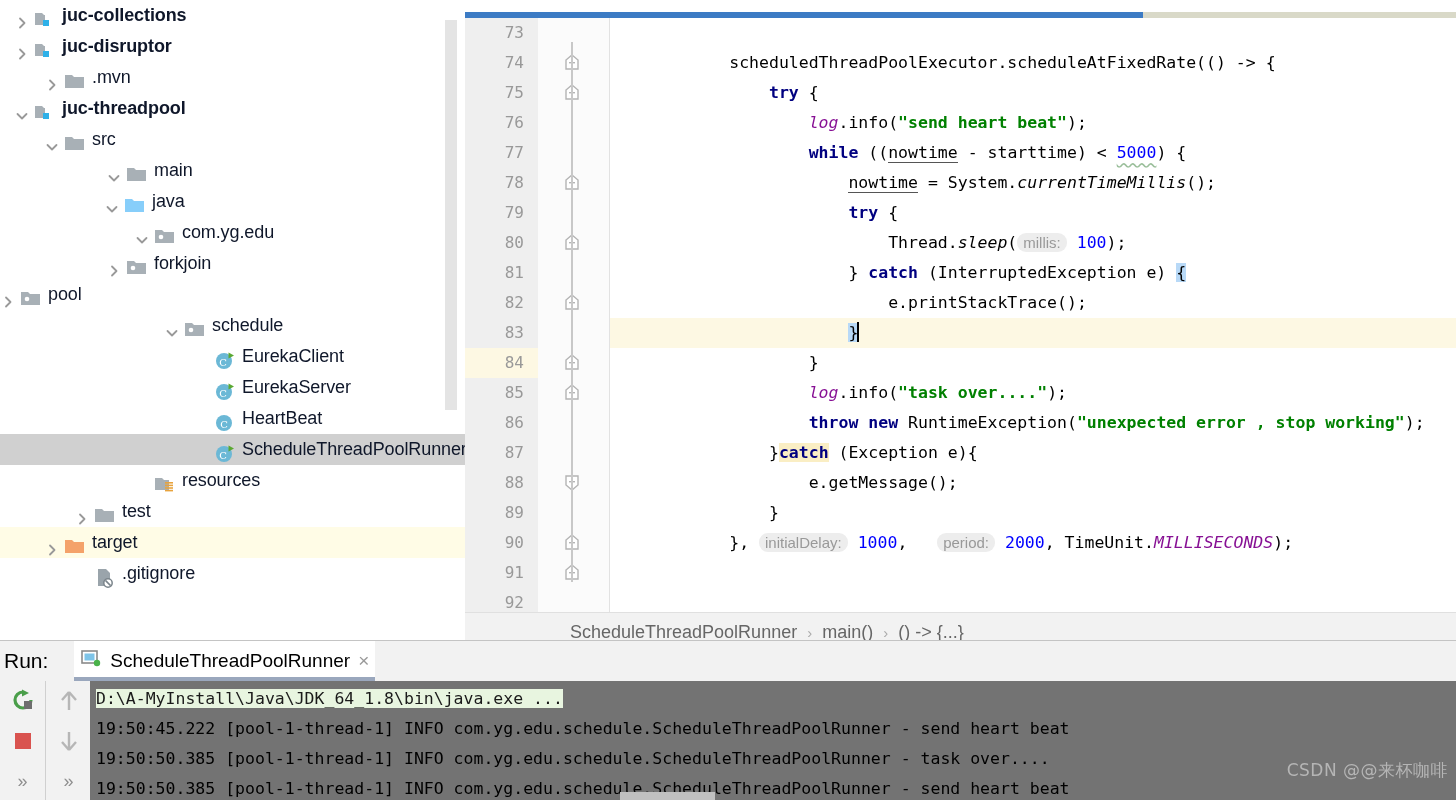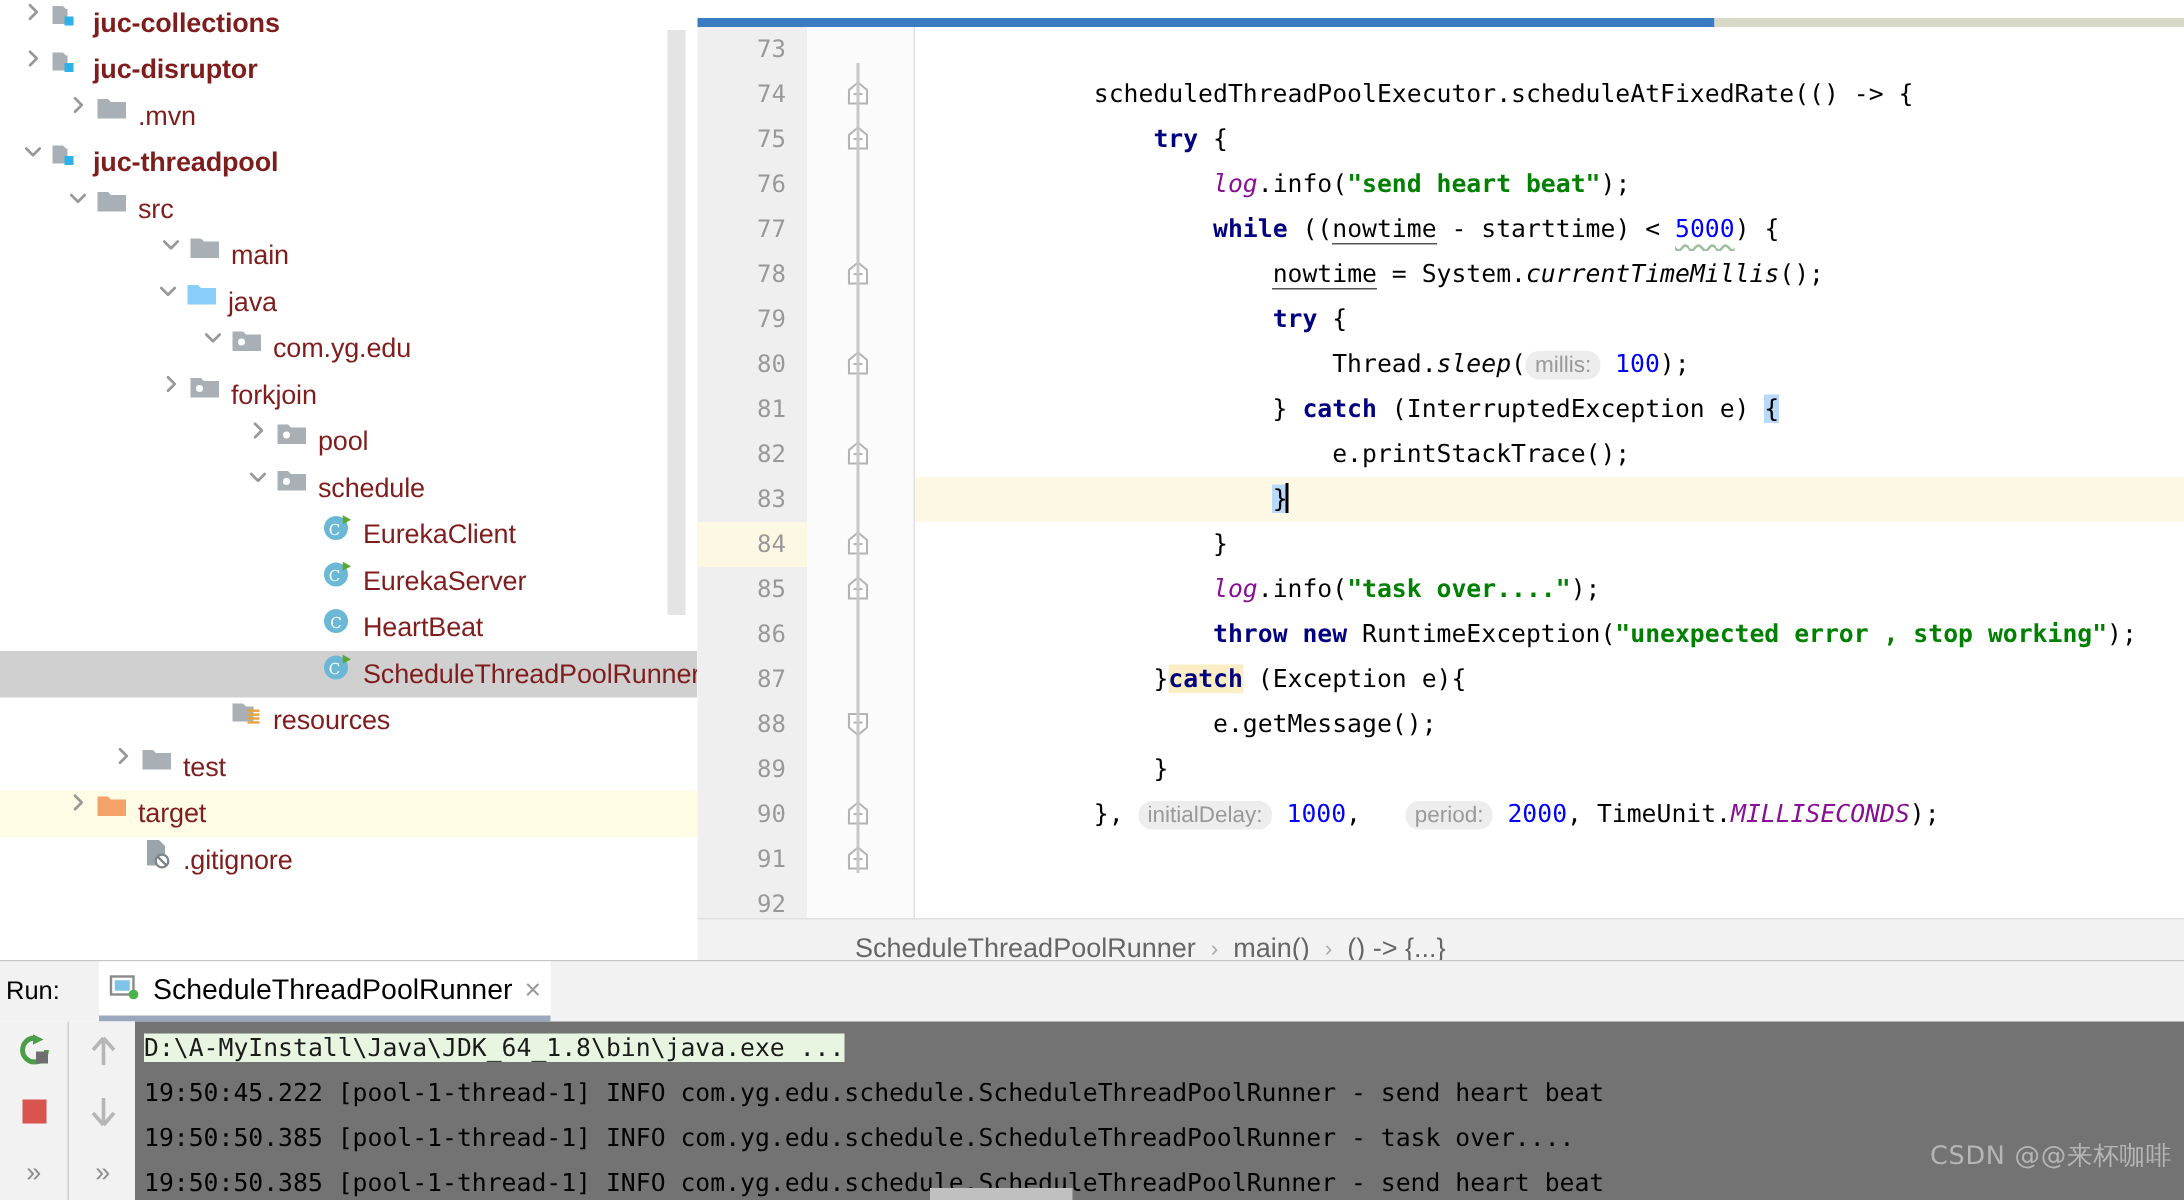--- a/index.html
+++ b/index.html
@@ -11,22 +11,22 @@
   }
   #root { position:relative; width:1456px; height:800px; }
 
   
   #project-panel {
     position:absolute; left:0; top:0; width:465px; height:640px;
     background:#ffffff; overflow:hidden;
   }
   .tree-row {
     position:relative; height:31px; line-height:31px;
-    white-space:nowrap; font-size:18px; color:#7f1d1d;
-    display:flex; align-items:flex-start;
+    white-space:nowrap; font-size:18px; color:#0f172a;
+    display:flex; align-items:flex-end;
   }
   .tree-row.selected { background:#d0d0d0; }
   .tree-row.target-hl { background:#fffce6; }
   .twisty {
     width:16px; height:16px; flex:0 0 16px; position:relative;
     margin-right:4px;
   }
   .twisty svg { display:block; }
   .tw-spacer { width:16px; flex:0 0 16px; margin-right:4px; }
   .node-icon { width:22px; height:22px; flex:0 0 22px; margin-right:6px; position:relative; }
@@ -107,21 +107,21 @@
   
   #run-panel {
     position:absolute; left:0; top:640px; width:1456px; height:160px;
     background:#ffffff; border-top:1px solid #c4c4c4;
   }
   #run-header {
     position:absolute; left:0; top:0; width:1456px; height:40px;
     background:#f2f2f2;
     display:flex; align-items:center;
   }
-  #run-label { margin-left:4px; font-size:17px; color:#000; }
+  #run-label { margin-left:4px; font-size:21px; color:#000; }
   #run-tab {
     margin-left:26px; display:flex; align-items:center; gap:8px;
     height:40px; padding:0 6px; position:relative;
     background:#ffffff;
   }
   #run-tab-active-bar {
     position:absolute; left:0; bottom:0; width:100%; height:4px; background:#9aa7bd;
   }
   #run-tab-label { font-size:19px; color:#000; }
   #run-close { color:#9a9a9a; font-size:19px; }
@@ -261,21 +261,21 @@
             <svg width="16" height="16" viewBox="0 0 16 16">
               <path d="M6 3.5 L10.5 8 L6 12.5" fill="none" stroke="#999" stroke-width="1.8" stroke-linecap="round" stroke-linejoin="round"></path>
             </svg>
           </span>
           <span class="node-icon"><svg width="22" height="22" viewBox="0 0 22 22">
         <path d="M1 4h7l2 2h10v11H1z" fill="#a8b0b6"></path>
         <circle cx="7" cy="11" r="2.3" fill="#ffffff"></circle>
             </svg></span>
           <span class="node-label">forkjoin</span>
         </div>
-        <div class="tree-row" style="padding-left: 164px;">
+        <div class="tree-row" style="">
           <span class="twisty">
             <svg width="16" height="16" viewBox="0 0 16 16">
               <path d="M6 3.5 L10.5 8 L6 12.5" fill="none" stroke="#999" stroke-width="1.8" stroke-linecap="round" stroke-linejoin="round"></path>
             </svg>
           </span>
           <span class="node-icon"><svg width="22" height="22" viewBox="0 0 22 22">
         <path d="M1 4h7l2 2h10v11H1z" fill="#a8b0b6"></path>
         <circle cx="7" cy="11" r="2.3" fill="#ffffff"></circle>
             </svg></span>
           <span class="node-label">pool</span>

